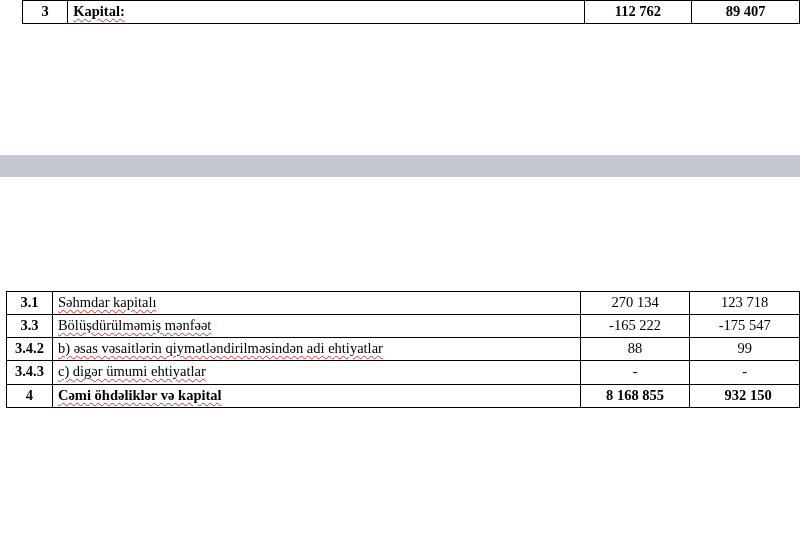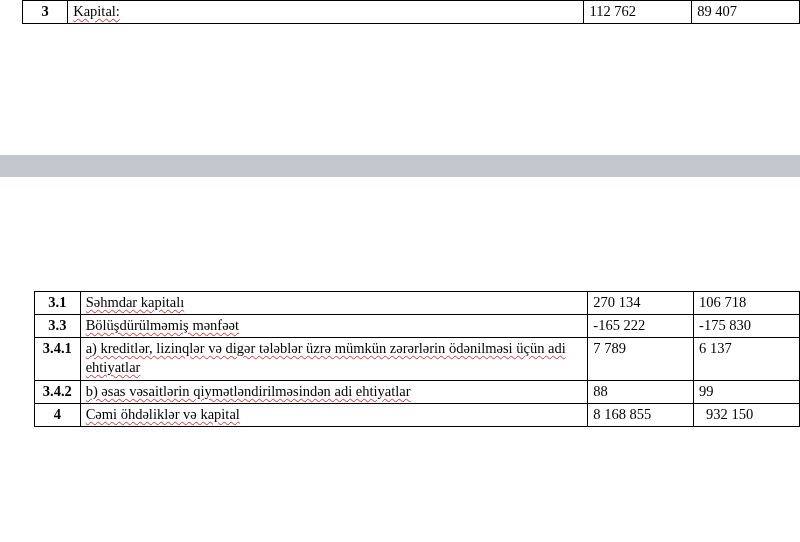--- a/index.html
+++ b/index.html
@@ -52,37 +52,37 @@
   col.c-num   { width: 46px; }
   col.c-desc  { width: 530px; }
   col.c-val1  { width: 110px; }
   col.c-val2  { width: 110px; }
 
   td.num {
     text-align: center;
     font-weight: bold;
   }
   td.desc { text-align: left; }
-  td.val  { text-align: left; }
+  td.val  { text-align: center; }
 
-  .bold { font-weight: normal; }
+  .bold { font-weight: bold; }
 
   
   .sq {
     text-decoration: underline;
     text-decoration-style: wavy;
     text-decoration-color: #e03030;
     text-decoration-thickness: 1px;
     text-underline-offset: 2px;
   }
 
   
   #table-top { left: 22px; top: 0px; }
   
-  #table-bottom { left: 34px; top: 291px; }
+  #table-bottom { left: 6px; top: 291px; }
 </style>
 </head>
 <body>
 
 <div class="page">
 
   <div class="grey-band" style="top: 155px; height: 22px; background: rgb(195, 200, 206);"></div>
 
   <table class="doc-table" id="table-top">
     <colgroup>
@@ -106,39 +106,39 @@
       <col class="c-num">
         <col class="c-desc">
         <col class="c-val1">
         <col class="c-val2">
     </colgroup>
     <tbody>
         <tr>
           <td class="num">3.1</td>
           <td class="desc"><span class="sq">Səhmdar kapitalı</span></td>
           <td class="val">270 134</td>
-          <td class="val">106 718</td>
+          <td class="val">123 718</td>
         </tr>
         <tr>
           <td class="num">3.3</td>
           <td class="desc"><span class="sq">Bölüşdürülməmiş mənfəət</span></td>
           <td class="val">-165 222</td>
-          <td class="val">-175 830</td>
-        </tr>
-        <tr>
-          <td class="num">3.4.1</td>
-          <td class="desc"><span class="sq">a) kreditlər, lizinqlər və digər tələblər üzrə mümkün zərərlərin ödənilməsi üçün adi ehtiyatlar</span></td>
-          <td class="val">7 789</td>
-          <td class="val">6 137</td>
+          <td class="val">-175 547</td>
         </tr>
         <tr>
           <td class="num">3.4.2</td>
           <td class="desc"><span class="sq">b) əsas vəsaitlərin qiymətləndirilməsindən adi ehtiyatlar</span></td>
           <td class="val">88</td>
           <td class="val">99</td>
+        </tr>
+        <tr>
+          <td class="num">3.4.3</td>
+          <td class="desc"><span class="sq">c) digər ümumi ehtiyatlar</span></td>
+          <td class="val">-</td>
+          <td class="val">-</td>
         </tr>
         <tr>
           <td class="num">4</td>
           <td class="desc"><span class="sq bold">Cəmi öhdəliklər və kapital</span></td>
           <td class="val bold">8 168 855</td>
           <td class="val bold" style="padding-left: 12px;">932 150</td>
         </tr>
       </tbody>
   </table>
 

